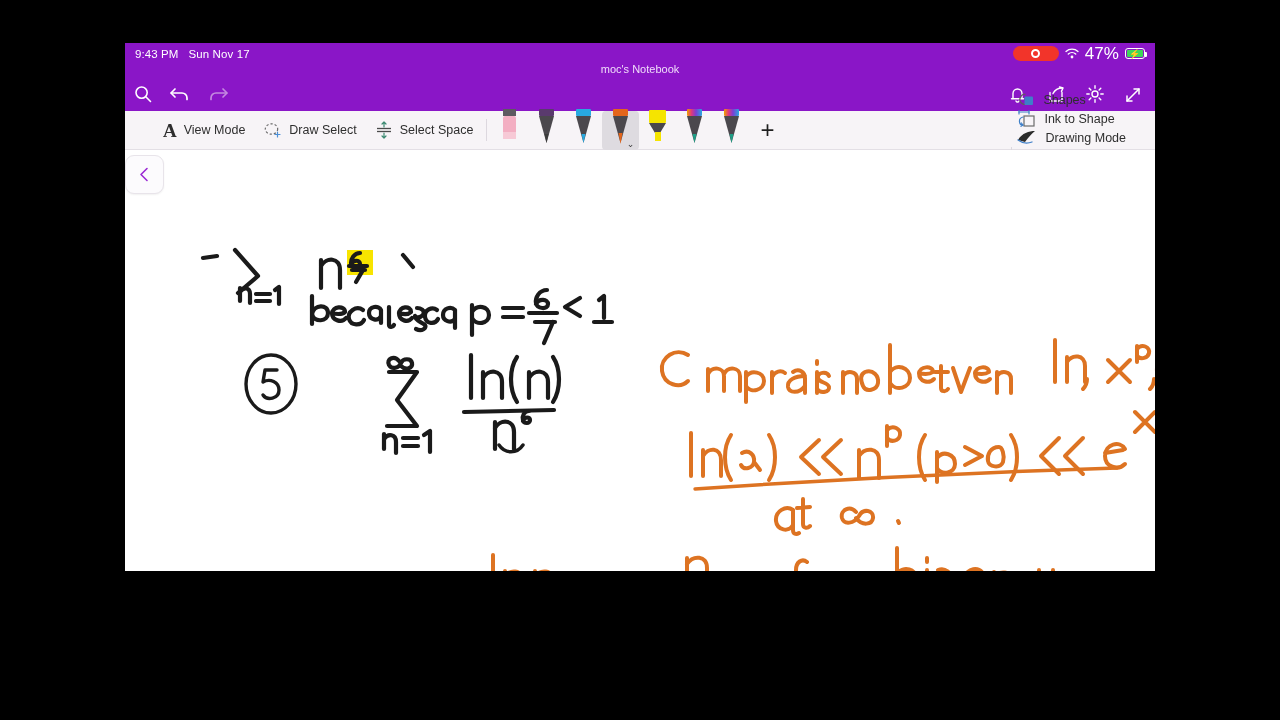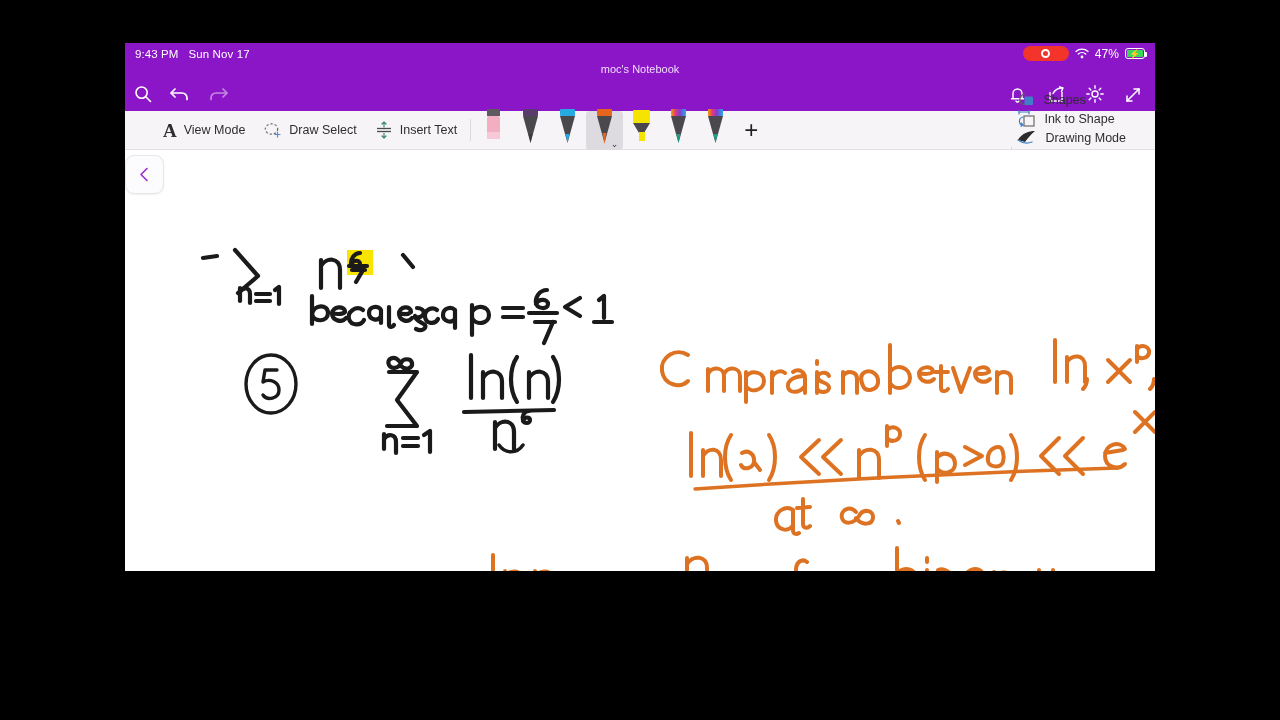--- a/index.html
+++ b/index.html
@@ -35,21 +35,21 @@
   }
   .batt:after {
     content:""; position:absolute; right:-3px; top:3px;
     width:2px; height:5px; background:#fff; border-radius:0 1px 1px 0;
   }
   .batt-fill { width:100%; height:100%; background:#3ED65A; border-radius:1px; }
   .bolt {
     position:absolute; left:50%; top:50%; transform:translate(-50%,-50%);
     font-size:9px; color:#fff; line-height:1;
   }
-  .pct { font-size:12px;text-align:center; }
+  .pct { font-size:17px;text-align:center; }
 
   
   .titlebar {
     background:#8A16C7; color:#fff; position:relative;
     height:47px;
   }
   .doc-title {
     position:absolute; left:0; right:0; top:-1px;
     text-align:center; font-size:11px; color:#f0dcfa;
   }
@@ -231,21 +231,21 @@
 
     <div class="tool">
       <span class="ico">
         <svg width="18" height="20" viewBox="0 0 18 20">
           <line x1="2" y1="8.5" x2="16" y2="8.5" stroke="#4a4a4a" stroke-width="1.3"></line>
           <line x1="2" y1="11.5" x2="16" y2="11.5" stroke="#4a4a4a" stroke-width="1.3"></line>
           <path d="M9 2 V7 M7 4 L9 2 L11 4" stroke="#3d8a72" stroke-width="1.2" fill="none" stroke-linecap="round" stroke-linejoin="round"></path>
           <path d="M9 18 V13 M7 16 L9 18 L11 16" stroke="#3d8a72" stroke-width="1.2" fill="none" stroke-linecap="round" stroke-linejoin="round"></path>
         </svg>
       </span>
-      <span class="lbl">Insert Text</span>
+      <span class="lbl">Select Space</span>
     </div>
 
     <div class="sep"></div>
 
     <div class="pens">
 
       <div class="pen">
         <svg width="25" height="44" viewBox="0 0 25 44">
           <rect x="6" y="2" width="13" height="7" fill="#5e5a60"></rect>
           <rect x="6" y="9" width="13" height="23" rx="2" fill="#f3aec2"></rect>

